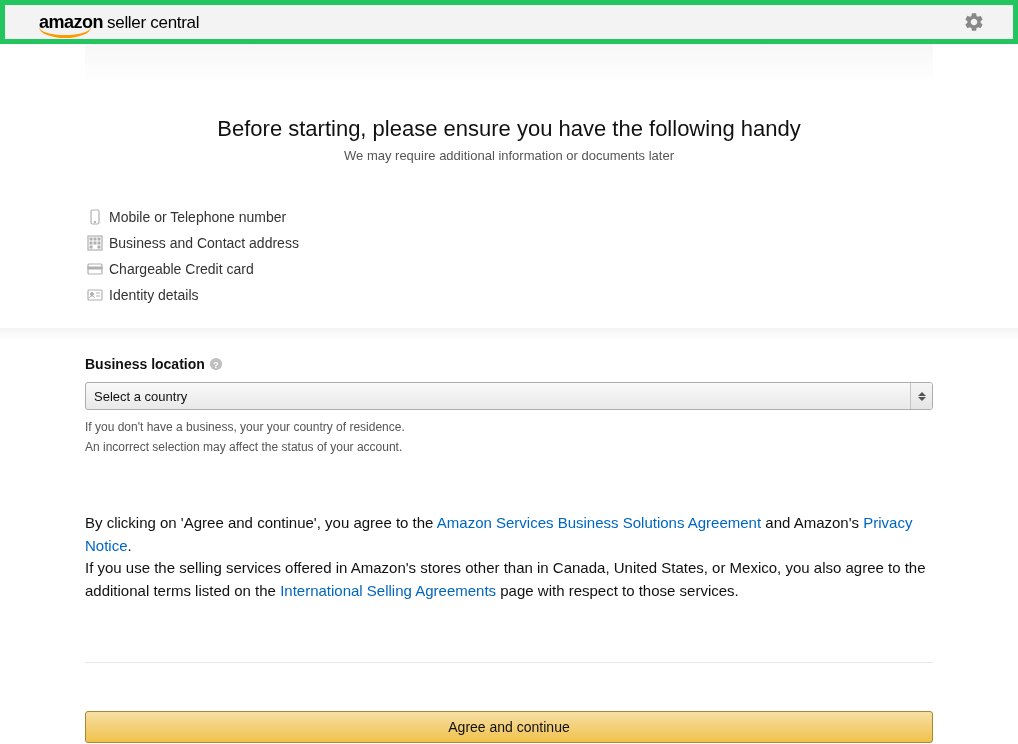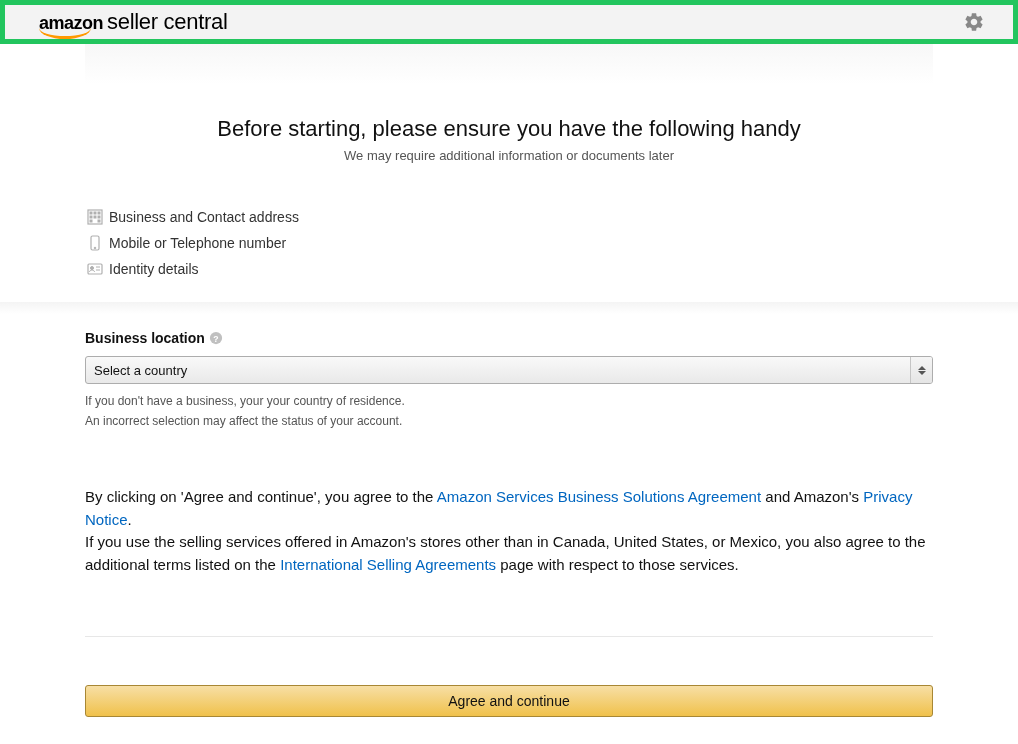--- a/index.html
+++ b/index.html
@@ -40,21 +40,21 @@
       left: 0px;
       right: 12px;
       bottom: -5px;
       height: 8px;
       border: solid #ff9900;
       border-width: 0 0 3px 0;
       border-radius: 0 0 50% 50% / 0 0 100% 100%;
     }
     .logo-seller {
       font-weight: 400;
-      font-size: 22px;
+      font-size: 17px;
       color: #000;
       letter-spacing: -0.3px;
     }
     .gear {
       width: 22px;
       height: 22px;
       fill: #888;
       cursor: pointer;
     }
     .container {
@@ -217,40 +217,47 @@
 
 <div class="outer-wrap">
 <div class="container">
 
   <div class="intro-block">
     <div class="intro-title">Before starting, please ensure you have the following handy</div>
     <div class="intro-subtitle">We may require additional information or documents later</div>
   </div>
 
   <div class="req-list">
+    <div class="req-item">
+      <svg class="req-icon" viewBox="0 0 16 16">
+            <rect x="4" y="1" width="8" height="14" rx="1.5" fill="none" stroke-width="1.2"></rect>
+            <circle cx="8" cy="13" r="0.8"></circle>
+          </svg>
+      <span>Mobile or Telephone number</span>
+    </div>
     <div class="req-item">
       <svg class="req-icon" viewBox="0 0 16 16">
             <rect x="1" y="1" width="14" height="14" fill="none" stroke-width="1.2"></rect>
             <rect x="3" y="3" width="2" height="2"></rect>
             <rect x="7" y="3" width="2" height="2"></rect>
             <rect x="11" y="3" width="2" height="2"></rect>
             <rect x="3" y="7" width="2" height="2"></rect>
             <rect x="7" y="7" width="2" height="2"></rect>
             <rect x="11" y="7" width="2" height="2"></rect>
             <rect x="3" y="11" width="2" height="2"></rect>
             <rect x="11" y="11" width="2" height="2"></rect>
           </svg>
       <span>Business and Contact address</span>
     </div>
     <div class="req-item">
       <svg class="req-icon" viewBox="0 0 16 16">
-            <rect x="4" y="1" width="8" height="14" rx="1.5" fill="none" stroke-width="1.2"></rect>
-            <circle cx="8" cy="13" r="0.8"></circle>
-          </svg>
-      <span>Mobile or Telephone number</span>
+            <rect x="1" y="3" width="14" height="10" rx="1" fill="none" stroke-width="1.2"></rect>
+            <rect x="1" y="6" width="14" height="2"></rect>
+          </svg>
+      <span>Chargeable Credit card</span>
     </div>
     <div class="req-item">
       <svg class="req-icon" viewBox="0 0 16 16">
             <rect x="1" y="3" width="14" height="10" rx="1" fill="none" stroke-width="1.2"></rect>
             <circle cx="5" cy="7" r="1.5"></circle>
             <path d="M2.5 11c0-1.2 1.2-2 2.5-2s2.5 0.8 2.5 2" fill="none" stroke-width="1"></path>
             <line x1="9" y1="6" x2="13" y2="6" stroke-width="1"></line>
             <line x1="9" y1="9" x2="13" y2="9" stroke-width="1"></line>
           </svg>
       <span>Identity details</span>

